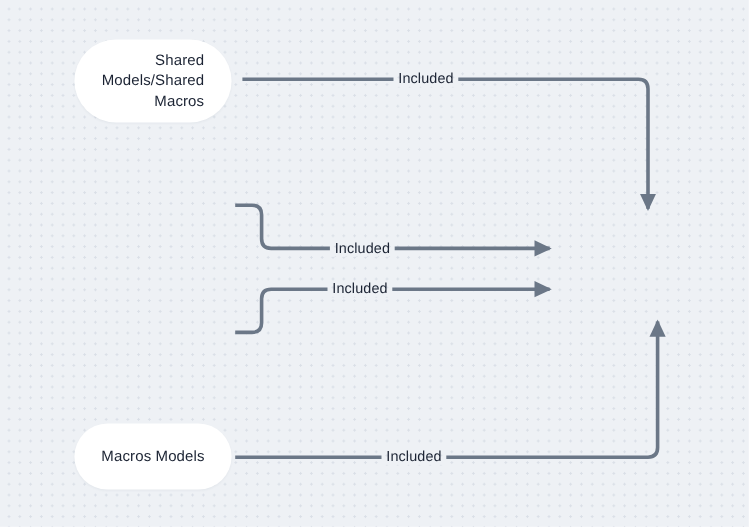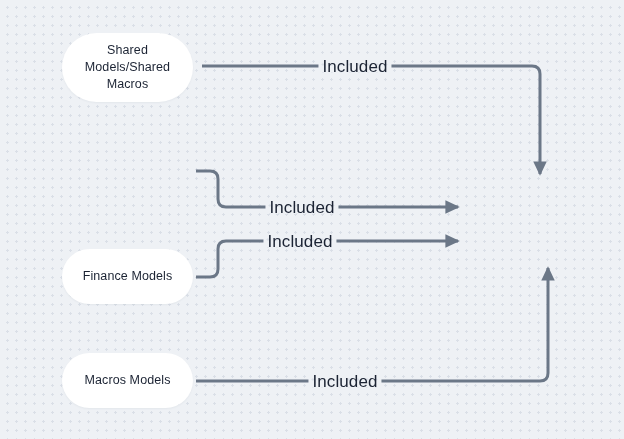--- a/index.html
+++ b/index.html
@@ -29,39 +29,39 @@
     width: 624px;
     height: 439px;
   }
   .node {
     position: absolute;
     background: #ffffff;
     border-radius: 999px;
     display: flex;
     align-items: center;
     justify-content: center;
-    text-align: center;
+    text-align: right;
     color: #1b2333;
     font-size: 12.5px;
     line-height: 17px;
     letter-spacing: 0.1px;
     box-shadow: 0 1px 2px rgba(40,55,80,0.05);
     box-sizing: border-box;
     padding: 0 10px;
     z-index: 3;
   }
   .node-label {
     display: block;
     white-space: pre-line;
   }
   .edge-label {
     position: absolute;
     background: transparent;
     color: #1b2333;
-    font-size: 17px;
+    font-size: 12px;
     line-height: 13px;
     letter-spacing: 0.1px;
     white-space: nowrap;
     z-index: 2;
     transform: translate(-50%, -50%);
     padding: 0 4px;
   }
   .edge-label::before {
     content: "";
     position: absolute;
@@ -109,22 +109,19 @@
 
   <div class="edge-label" style="left:345px; top:381px;">Included</div>
 
   <div class="node" id="node-shared-models">
     <span class="node-label">Shared
 Models/Shared
 Macros</span>
   </div>
 
 
-  <div class="node" id="node-finance">
-    <span class="node-label">Finance Models</span>
-  </div>
 
   <div class="node" id="node-sales">
     <span class="node-label">Macros Models</span>
   </div>
 
 
 </div>
 
 </body></html>

